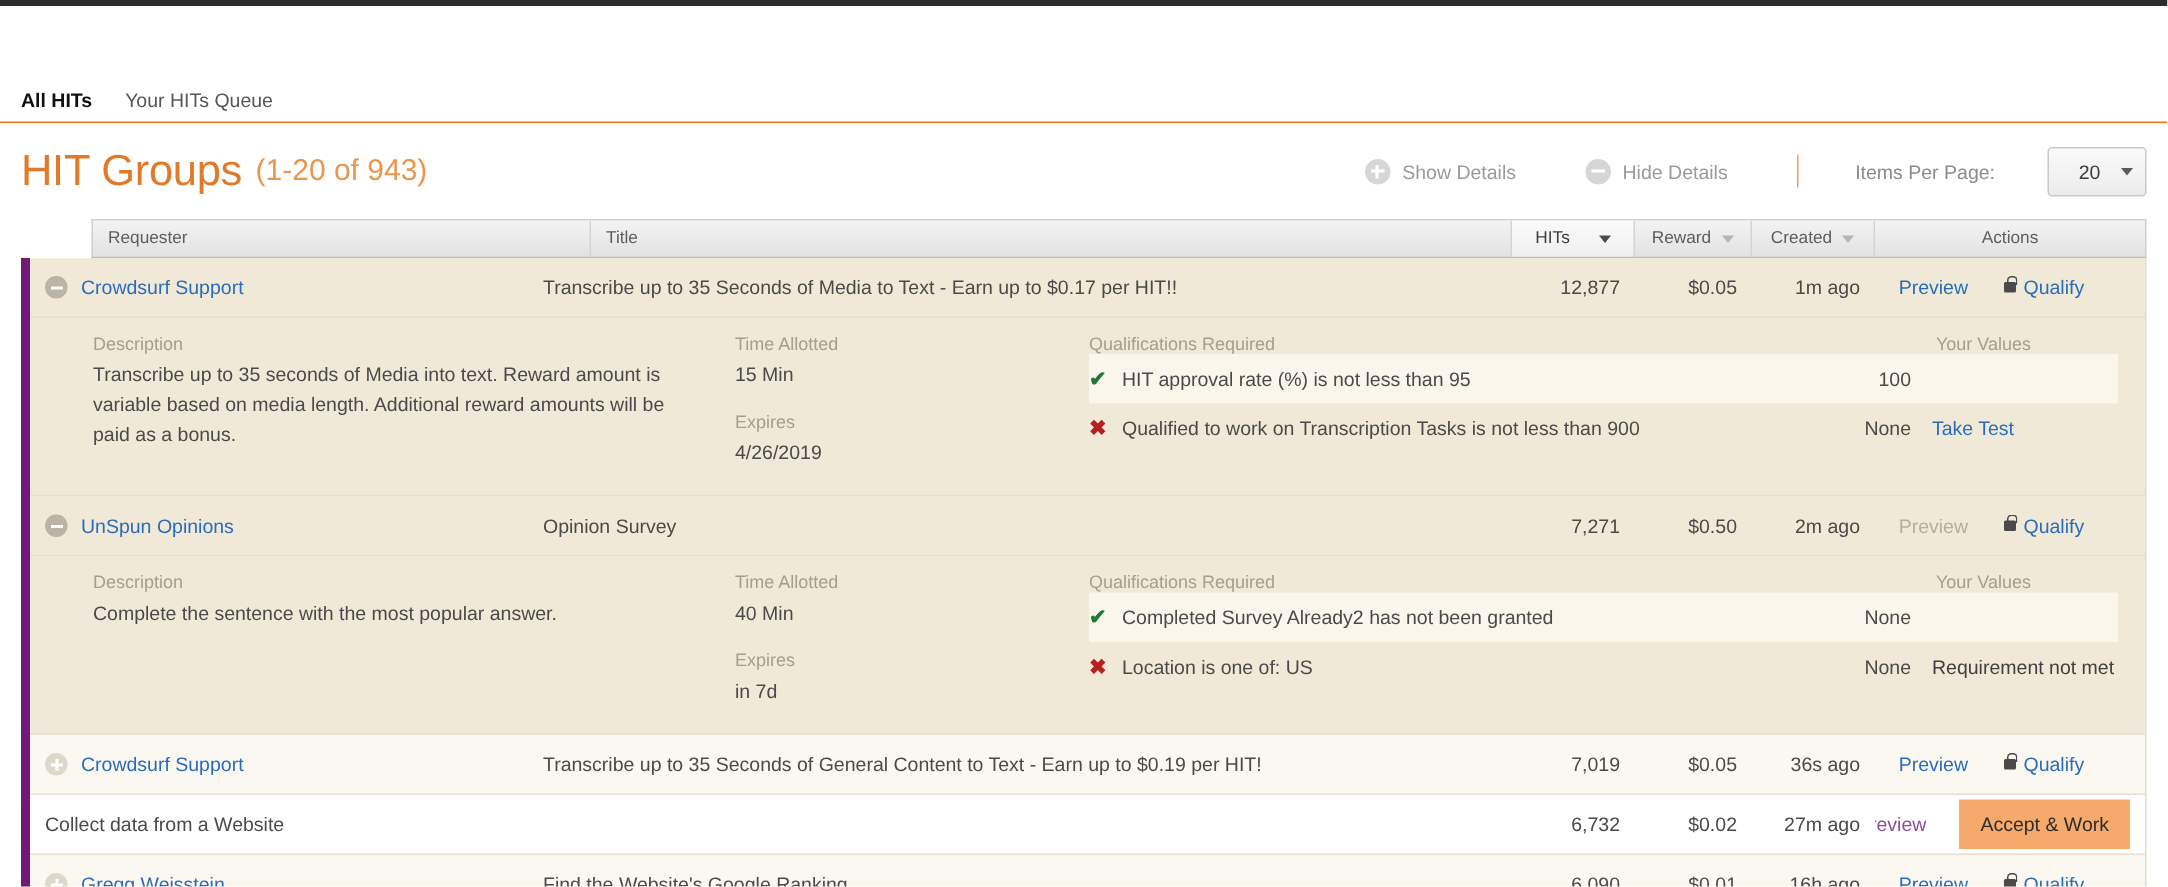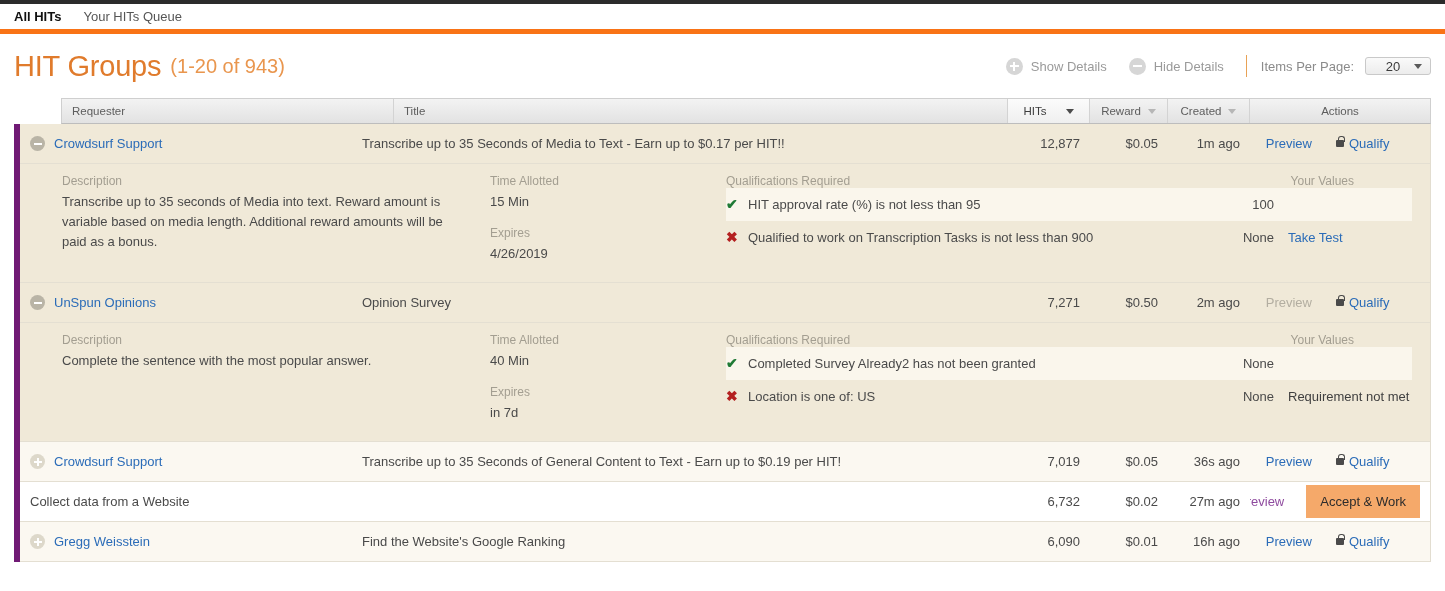--- a/index.html
+++ b/index.html
@@ -12,23 +12,24 @@
     overflow: hidden;
   }
 
   
   .top-strip { height: 4px; background: #2b2b2b; width: 100%; }
 
   
   .tabbar {
     height: 30px;
     background: #ffffff;
-    border-bottom: 5px solid #f97316;
+    border-bottom: 1px solid #f97316;
     display: flex; align-items: center;
     padding-left: 14px;
+    margin-top: 48px;
   }
   .tab {
     font-size: 13px;
     margin-right: 22px;
     color: #565656;
     cursor: pointer;
     line-height: 30px;
   }
   .tab.active { color: #111111; font-weight: bold; }
 
@@ -47,21 +48,21 @@
     white-space: nowrap;
   }
   .page-count {
     font-size: 20px;
     color: #e9964e;
     margin-left: 9px;
     white-space: nowrap;
   }
   .title-spacer { flex: 1; }
 
-  .toolbar { display: flex; align-items: center; }
+  .toolbar { display: flex; align-items: center; gap: 24px; }
   .tb-btn {
     display: flex; align-items: center;
     font-size: 13px; color: #9a9a9a;
     margin-right: 22px; cursor: pointer;
     white-space: nowrap;
   }
   .circ {
     width: 17px; height: 17px; border-radius: 50%;
     background: #d6d6d6; margin-right: 8px;
     position: relative; flex: none;
@@ -72,21 +73,21 @@
   }
   .circ.plus::after {
     content: ""; position: absolute;
     left: 7.5px; top: 4px; width: 2px; height: 9px; background: #ffffff;
   }
   .tb-sep {
     width: 1px; height: 22px; background: #e8a256; margin: 0 14px 0 0;
   }
   .ipp-label { font-size: 13px; color: #8b8b8b; margin-right: 11px; white-space: nowrap; }
   .ipp-select {
-    width: 66px; height: 18px;
+    width: 66px; height: 33px;
     border: 1px solid #c9c9c9; border-radius: 3px;
     background: linear-gradient(#fafafa, #ececec);
     display: flex; align-items: center; justify-content: space-between;
     padding: 0 8px 0 0; cursor: pointer;
   }
   .ipp-val { font-size: 13px; color: #3b3b3b; flex: 1; text-align: center; padding-left: 6px;}
   .caret-d {
     width: 0; height: 0; border-left: 4px solid transparent;
     border-right: 4px solid transparent; border-top: 5px solid #5a5a5a;
   }

